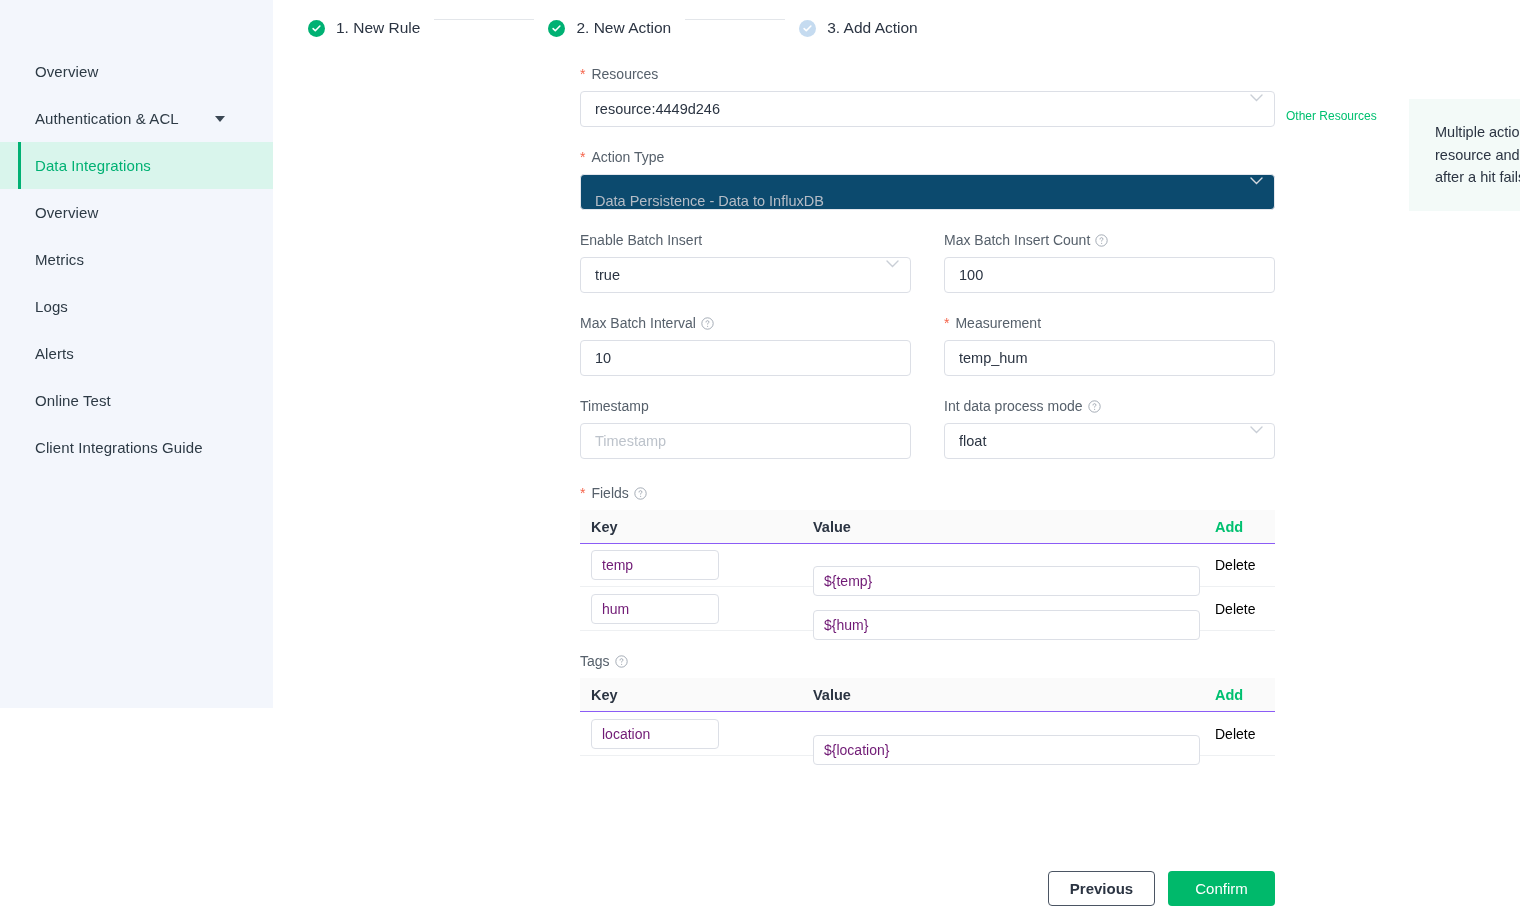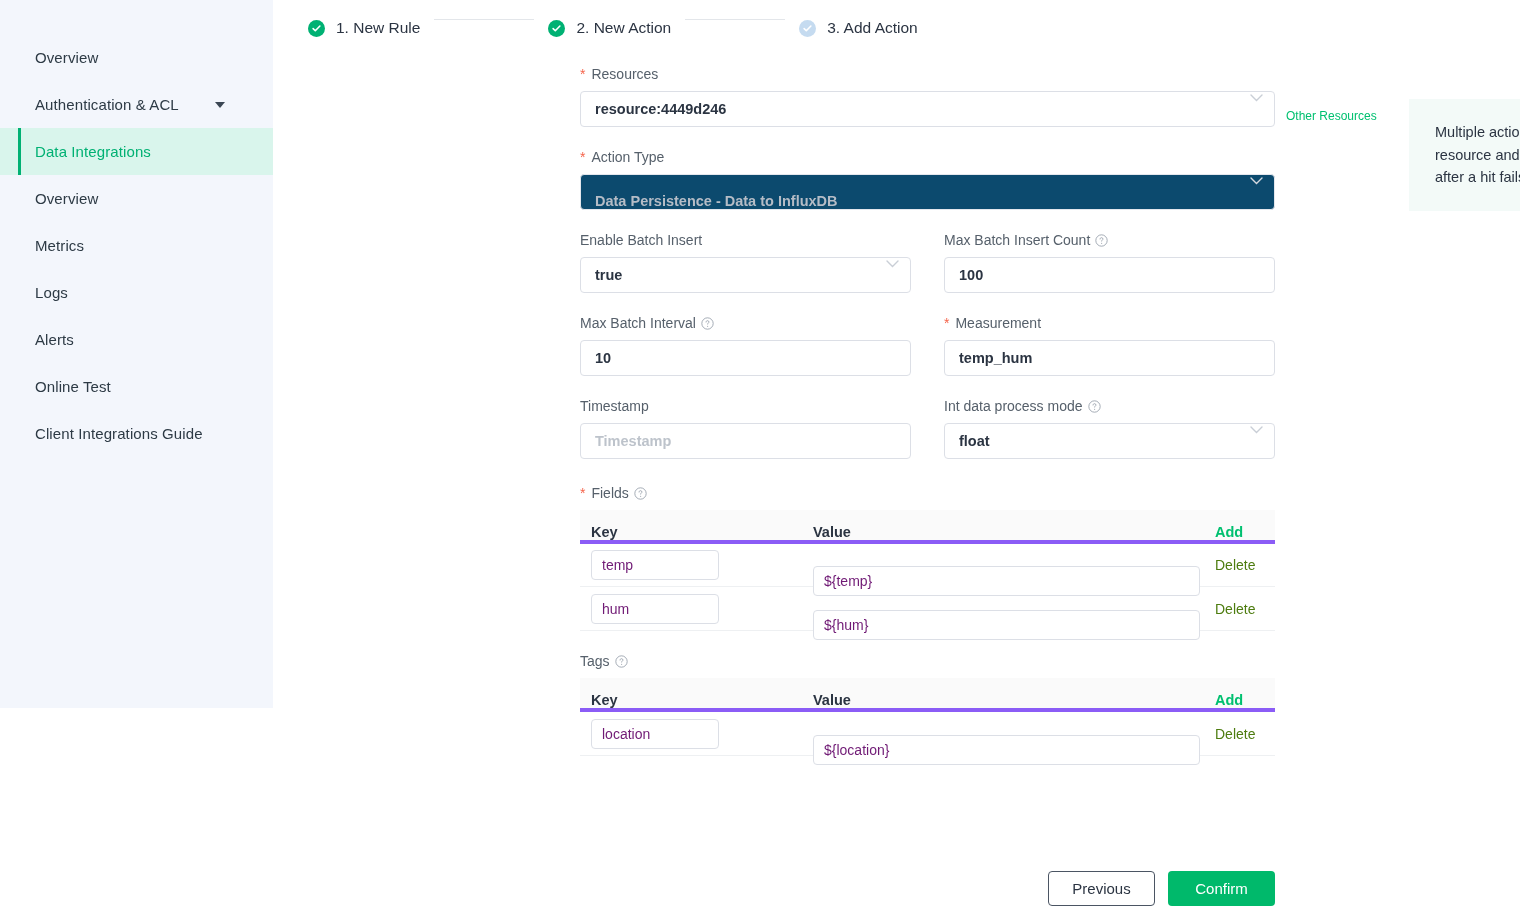--- a/index.html
+++ b/index.html
@@ -9,21 +9,21 @@
     background: #ffffff;
     font-family: "Liberation Sans", sans-serif;
     overflow: hidden;
   }
   .app { position: relative; width: 1520px; height: 915px; display: flex; }
 
   
   .sidebar {
     width: 273px; height: 708px;
     background: #f3f6fc;
-    padding-top: 34px;
+    padding-top: 48px;
     flex: 0 0 273px;
   }
   .nav-item {
     position: relative;
     height: 47px;
     display: flex;
     align-items: center;
     padding-left: 35px;
     font-size: 15px;
     color: #2d3a45;
@@ -82,21 +82,20 @@
   .field { position: relative; margin-bottom: 22px; }
   .ctrl {
     width: 100%; height: 36px;
     border: 1px solid #dcdfe6; border-radius: 4px;
     background: #fff;
     font-size: 14.5px; color: #2b3442;
     padding: 0 30px 0 14px;
     display: flex; align-items: center;
     font-family: "Liberation Sans", sans-serif;
     outline: none;
-    font-weight: bold;
   }
   .ctrl.disabled { background: #0c4a6e; color: #b5bcc6; border-color: #e4e7ed; align-items: flex-end; }
   .ctrl.placeholder { color: #bdc3cb; }
   .chev {
     position: absolute; right: 12px; top: 50%; transform: translateY(-50%);
     pointer-events: none;
   }
   .row2 { display: flex; gap: 33px; }
   .row2 > .col { width: 337px; }
 
@@ -113,35 +112,35 @@
     font-size: 14.5px; line-height: 22.5px; color: #2b3442;
   }
 
   
   .tbl-label {
     font-size: 14px; color: #56606b; margin: 4px 0 9px 0;
     display: flex; align-items: center; gap: 5px;
   }
   .tbl { width: 695px; border-bottom: 1px solid #eef0f2; }
   .thead {
-    display: flex; align-items: flex-end; height: 34px;
-    background: #fafafa; border-bottom: 4px solid #8b5cf6;
+    display: flex; align-items: center; height: 34px;
+    background: #fafafa; border-bottom: 1px solid #8b5cf6;
     font-size: 14.5px; font-weight: bold; color: #2b3442;
   }
   .th-key { width: 228px; padding-left: 11px; }
   .th-val { flex: 1; padding-left: 5px; }
   .th-act { width: 60px; color: #00c070; font-weight: bold; cursor: pointer; }
   .trow {
     display: flex; align-items: center; height: 43px;
     border-bottom: 1px solid #eef0f2;
   }
   .trow:last-child { border-bottom: none; }
   .td-key { width: 228px; padding-left: 11px; }
   .td-val { flex: 1; padding-left: 5px; margin-top: 32px; }
-  .td-act { width: 60px; font-size: 14px; color: #4d7c0f; cursor: pointer; }
+  .td-act { width: 60px; font-size: 14px; color: #000000; cursor: pointer; }
   .cell-input {
     height: 30px; border: 1px solid #dcdfe6; border-radius: 4px;
     background: #fff; font-size: 14px; color: #701a75;
     padding: 0 10px; display: flex; align-items: center;
     font-family: "Liberation Sans", sans-serif;
   }
   .key-input { width: 128px; }
   .val-input { width: 387px; }
 
   .footer {
@@ -149,20 +148,21 @@
     display: flex; justify-content: flex-end; gap: 13px;
   }
   .btn {
     height: 35px; border-radius: 4px; font-size: 15px;
     display: flex; align-items: center; justify-content: center;
     cursor: pointer; font-family: "Liberation Sans", sans-serif;
   }
   .btn-prev {
     width: 107px; background: #fff; color: #2b3442;
     border: 1px solid #4b5563;
+    font-weight: bold;
   }
   .btn-confirm {
     width: 107px; background: #00b96b; color: #fff; border: none;
   }
 </style>
 </head>
 <body>
 
 <div class="app">
 

